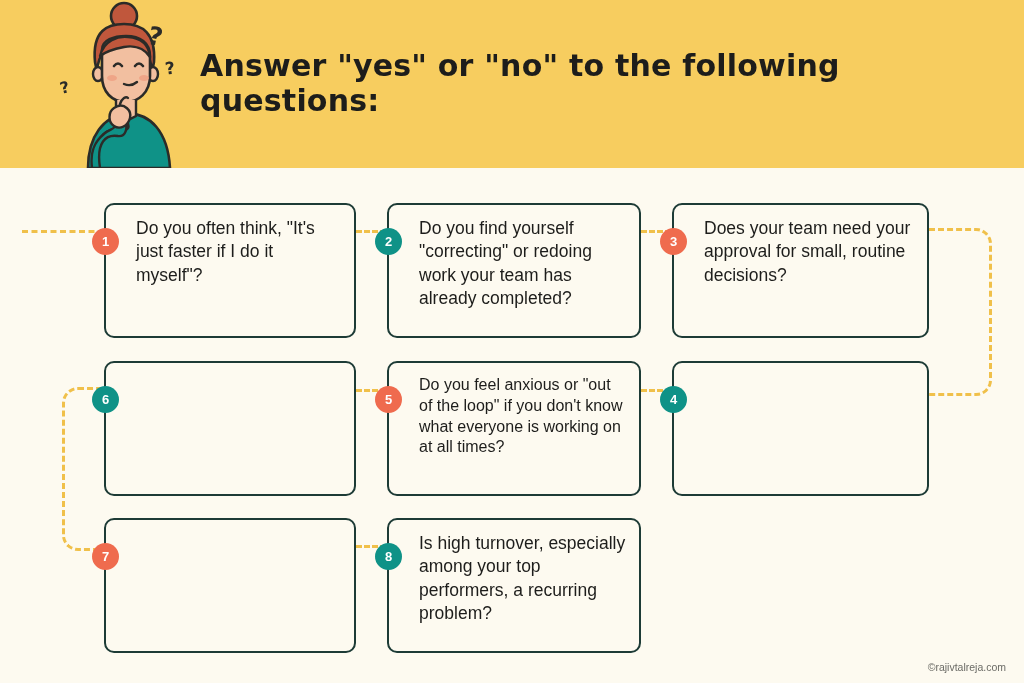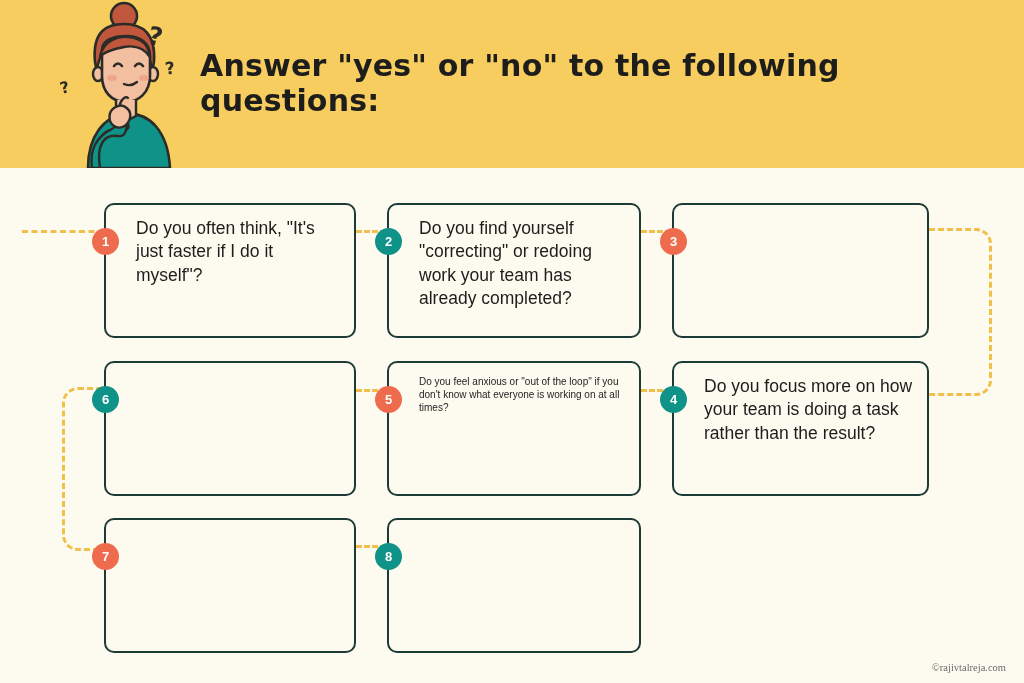--- a/index.html
+++ b/index.html
@@ -96,21 +96,21 @@
     border-color: #f0c04a;
     border-style: dashed;
     border-width: 0;
   }
   .credit {
     position: absolute;
     right: 18px;
     bottom: 10px;
     font-size: 10.5px;
     color: #6b6b66;
-    font-family: Liberation Serif, serif;
+    font-family: Liberation Sans, sans-serif;
   }
 </style>
 </head>
 <body>
 
 <div class="canvas">
 
   <div class="header">
     <div class="header-title">Answer "yes" or "no" to the following questions:</div>
 
@@ -174,38 +174,39 @@
     <div class="card-text">Do you often think, "It's just faster if I do it myself"?</div>
   </div>
 
   <div class="card" style="left:387px; top:203px; width:254px; height:135px;">
     <div class="badge teal">2</div>
     <div class="card-text">Do you find yourself "correcting" or redoing work your team has already completed?</div>
   </div>
 
   <div class="card" style="left:672px; top:203px; width:257px; height:135px;">
     <div class="badge orange">3</div>
+    <div class="card-text">Does your team need your approval for small, routine decisions?</div>
   </div>
 
   <div class="card" style="left:672px; top:361px; width:257px; height:135px;">
     <div class="badge teal">4</div>
-    <div class="card-text">Do you focus more on how your team is doing a task rather than the result?</div>
   </div>
 
   <div class="card" style="left:387px; top:361px; width:254px; height:135px;">
     <div class="badge orange">5</div>
-    <div class="card-text" style="font-size:10px; line-height:1.3;">Do you feel anxious or "out of the loop" if you don't know what everyone is working on at all times?</div>
+    <div class="card-text" style="font-size:16px; line-height:1.3;">Do you feel anxious or "out of the loop" if you don't know what everyone is working on at all times?</div>
   </div>
 
   <div class="card" style="left:104px; top:361px; width:252px; height:135px;">
     <div class="badge teal">6</div>
   </div>
 
   <div class="card" style="left:104px; top:518px; width:252px; height:135px;">
     <div class="badge orange">7</div>
   </div>
 
   <div class="card" style="left:387px; top:518px; width:254px; height:135px;">
     <div class="badge teal">8</div>
+    <div class="card-text">Is high turnover, especially among your top performers, a recurring problem?</div>
   </div>
 
   <div class="credit">©rajivtalreja.com</div>
 </div>
 
 </body></html>

